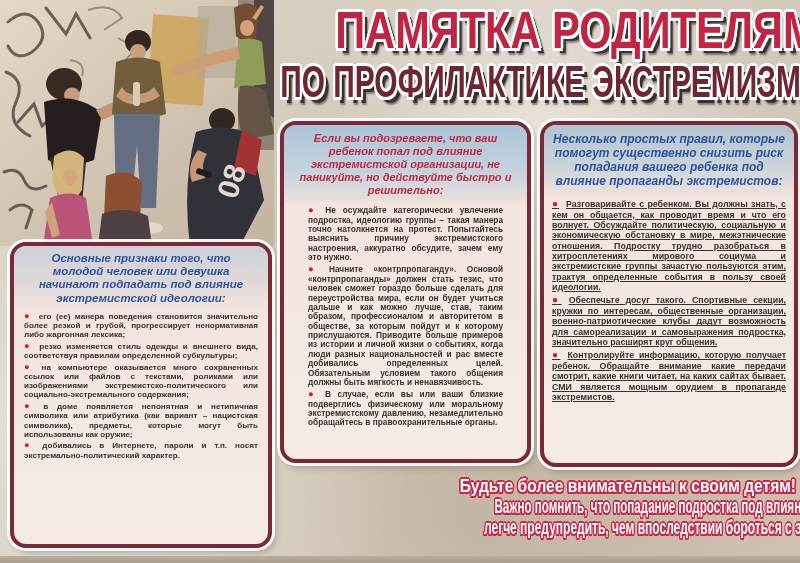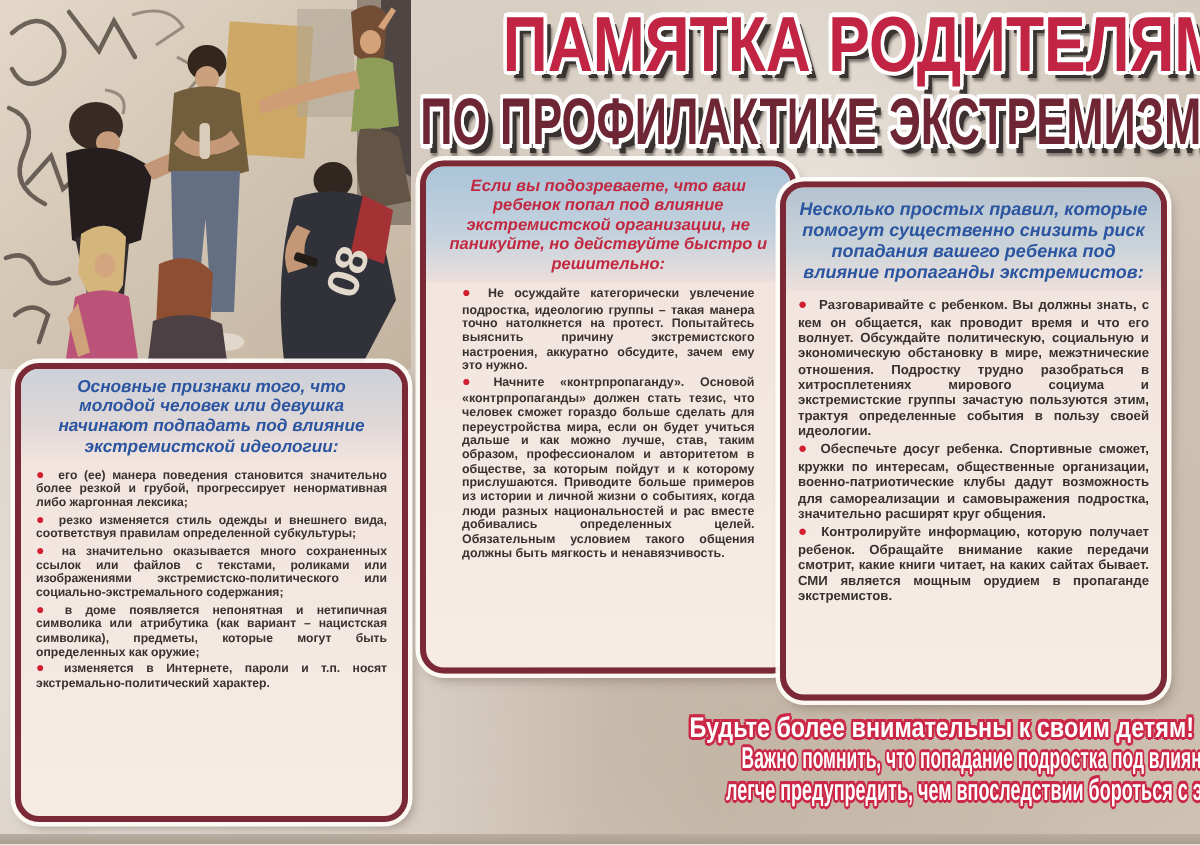--- a/index.html
+++ b/index.html
@@ -36,33 +36,33 @@
       2.5px 2.5px 0 #fff,-2.5px 2.5px 0 #fff,2.5px -2.5px 0 #fff,-2.5px -2.5px 0 #fff,
       7px 6px 0 #383230,8px 8px 2px rgba(50,44,40,.5);
   }
   
   .panel{
     position:absolute;border:4px solid #7b2936;border-radius:16px;overflow:hidden;
     background:linear-gradient(180deg,#f1e3de,#f6ebe5);
     box-shadow:0 0 0 3px rgba(255,253,248,.95), 3px 4px 7px rgba(70,45,45,.35);
   }
   .panel-left{left:10px;top:242px;width:254px;height:298px;}
-  .panel-mid{left:280px;top:107px;width:243px;height:334px;}
-  .panel-right{left:520px;top:121px;width:250px;height:338px;}
+  .panel-mid{left:280px;top:121px;width:243px;height:334px;}
+  .panel-right{left:540px;top:121px;width:250px;height:338px;}
   .ph{margin:0;font-style:italic;font-weight:bold;text-align:center;}
   .panel-left .ph{font-size:11.5px;line-height:1.15;color:#2b55a0;padding:6px 17px 3px;
     background:linear-gradient(180deg,#cdd1d9,#ded7d7 55%,rgba(241,227,222,0));}
   .panel-mid .ph{font-size:11px;line-height:1.18;color:#c22840;padding:7px 6px 5px;
     background:linear-gradient(180deg,#aac4d8,#c5d2de 60%,#ecdfdb);}
   .panel-right .ph{font-size:12px;line-height:1.18;color:#2b55a0;padding:7px 6px 5px;
     background:linear-gradient(180deg,#b4c3d0,#ccd4da 60%,#eee0dc);}
   .pbody{color:#38322f;font-weight:bold;}
   .panel-left .pbody{padding:3px 10px 4px;font-size:8.1px;line-height:1.12;}
   .panel-mid .pbody{padding:3px 24px 5px;font-size:8.3px;line-height:1.13;}
-  .panel-right .pbody{padding:4px 8px 5px;font-size:8.8px;line-height:1.18;}
+  .panel-right .pbody{padding:4px 8px 5px;font-size:8.8px;line-height:1.18;text-decoration:underline;}
   .item{margin:0 0 1.5px;text-align:justify;}
   .dot{color:#d01f2e;font-size:1.15em;margin-right:7px;}
   
   .fline{position:absolute;font-weight:bold;text-align:right;white-space:nowrap;color:#fff;
     text-shadow:
       2px 0 0 #cb2746,-2px 0 0 #cb2746,0 2px 0 #cb2746,0 -2px 0 #cb2746,
       1.5px 1.5px 0 #cb2746,-1.5px 1.5px 0 #cb2746,1.5px -1.5px 0 #cb2746,-1.5px -1.5px 0 #cb2746;}
   .f1{left:280px;top:475px;width:516px;font-size:19px;transform:scaleX(.82);transform-origin:100% 50%;}
   .f2{left:276px;top:495px;width:520px;font-size:20px;transform:scaleX(.58);transform-origin:100% 50%;}
   .f3{left:276px;top:516px;width:520px;font-size:20px;transform:scaleX(.60);transform-origin:100% 50%;}
@@ -156,39 +156,40 @@
   </div>
 
   <div class="title title1">ПАМЯТКА РОДИТЕЛЯМ</div>
   <div class="title title2">ПО ПРОФИЛАКТИКЕ ЭКСТРЕМИЗМА</div>
 
   <section class="panel panel-left">
     <h2 class="ph">Основные признаки того, что молодой человек или девушка начинают подпадать под влияние экстремистской идеологии:</h2>
     <div class="pbody">
       <p class="item"><span class="dot">●</span><span>его (ее) манера поведения становится значительно более резкой и грубой, прогрессирует ненормативная либо жаргонная лексика;</span></p>
       <p class="item"><span class="dot">●</span><span>резко изменяется стиль одежды и внешнего вида, соответствуя правилам определенной субкультуры;</span></p>
-      <p class="item"><span class="dot">●</span><span>на значительно оказывается много сохраненных ссылок или файлов с текстами, роликами или изображениями экстремистско-политического или социально-экстремального содержания;</span></p>
-      <p class="item"><span class="dot">●</span><span>в доме появляется непонятная и нетипичная символика или атрибутика (как вариант – нацистская символика), предметы, которые могут быть определенных как оружие;</span></p>
-      <p class="item"><span class="dot">●</span><span>изменяется в Интернете, пароли и т.п. носят экстремально-политический характер.</span></p>
+      <p class="item"><span class="dot">●</span><span>на компьютере оказывается много сохраненных ссылок или файлов с текстами, роликами или изображениями экстремистско-политического или социально-экстремального содержания;</span></p>
+      <p class="item"><span class="dot">●</span><span>в доме появляется непонятная и нетипичная символика или атрибутика (как вариант – нацистская символика), предметы, которые могут быть использованы как оружие;</span></p>
+      <p class="item"><span class="dot">●</span><span>добивались в Интернете, пароли и т.п. носят экстремально-политический характер.</span></p>
     </div>
   </section>
 
   <section class="panel panel-mid">
     <h2 class="ph">Если вы подозреваете, что ваш ребенок попал под влияние экстремистской организации, не паникуйте, но действуйте быстро и решительно:</h2>
     <div class="pbody">
       <p class="item"><span class="dot">●</span><span>Не осуждайте категорически увлечение подростка, идеологию группы – такая манера точно натолкнется на протест. Попытайтесь выяснить причину экстремистского настроения, аккуратно обсудите, зачем ему это нужно.</span></p>
       <p class="item"><span class="dot">●</span><span>Начните «контрпропаганду». Основой «контрпропаганды» должен стать тезис, что человек сможет гораздо больше сделать для переустройства мира, если он будет учиться дальше и как можно лучше, став, таким образом, профессионалом и авторитетом в обществе, за которым пойдут и к которому прислушаются. Приводите больше примеров из истории и личной жизни о событиях, когда люди разных национальностей и рас вместе добивались определенных целей. Обязательным условием такого общения должны быть мягкость и ненавязчивость.</span></p>
+      <p class="item"><span class="dot">●</span><span>В случае, если вы или ваши близкие подверглись физическому или моральному экстремистскому давлению, незамедлительно обращайтесь в правоохранительные органы.</span></p>
     </div>
   </section>
 
   <section class="panel panel-right">
     <h2 class="ph">Несколько простых правил, которые помогут существенно снизить риск попадания вашего ребенка под влияние пропаганды экстремистов:</h2>
     <div class="pbody">
       <p class="item"><span class="dot">●</span><span>Разговаривайте с ребенком. Вы должны знать, с кем он общается, как проводит время и что его волнует. Обсуждайте политическую, социальную и экономическую обстановку в мире, межэтнические отношения. Подростку трудно разобраться в хитросплетениях мирового социума и экстремистские группы зачастую пользуются этим, трактуя определенные события в пользу своей идеологии.</span></p>
-      <p class="item"><span class="dot">●</span><span>Обеспечьте досуг ребенка. Спортивные сможет, кружки по интересам, общественные организации, военно-патриотические клубы дадут возможность для самореализации и самовыражения подростка, значительно расширят круг общения.</span></p>
+      <p class="item"><span class="dot">●</span><span>Обеспечьте досуг такого. Спортивные секции, кружки по интересам, общественные организации, военно-патриотические клубы дадут возможность для самореализации и самовыражения подростка, значительно расширят круг общения.</span></p>
       <p class="item"><span class="dot">●</span><span>Контролируйте информацию, которую получает ребенок. Обращайте внимание какие передачи смотрит, какие книги читает, на каких сайтах бывает. СМИ является мощным орудием в пропаганде экстремистов.</span></p>
     </div>
   </section>
 
   <div class="fline f1">Будьте более внимательны к своим детям!</div>
   <div class="fline f2">Важно помнить, что попадание подростка под влияние экстремистской группы</div>
   <div class="fline f3">легче предупредить, чем впоследствии бороться с этой проблемой.</div>
 
   <div class="scan-bottom"></div>
 </div>

